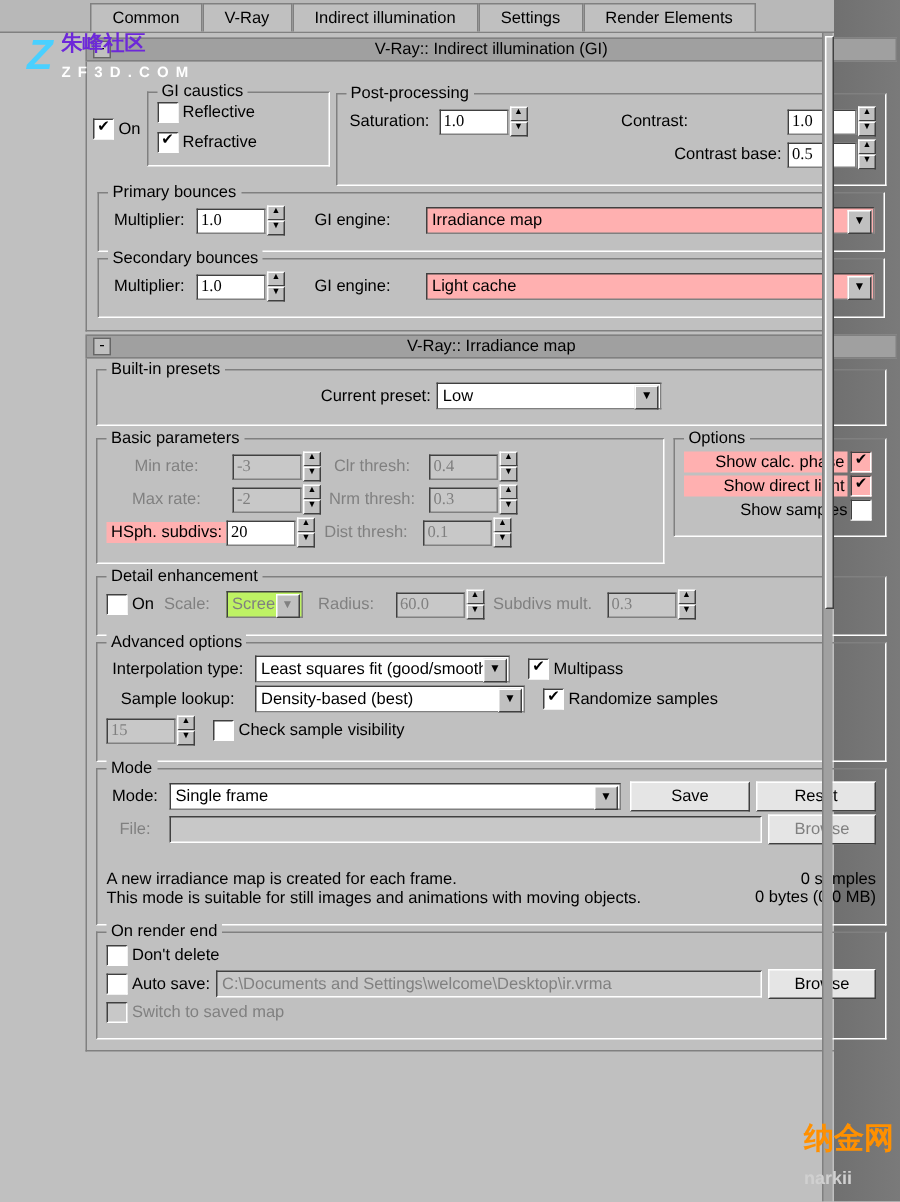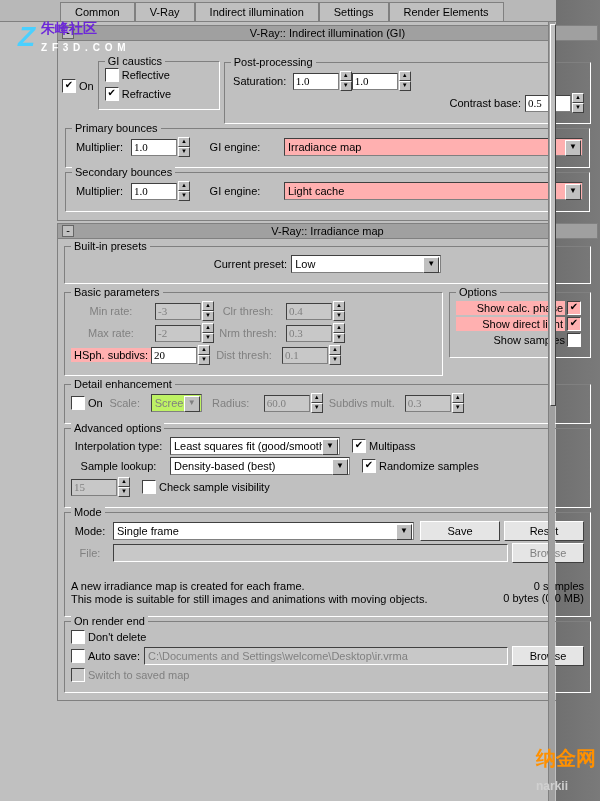--- a/index.html
+++ b/index.html
@@ -81,20 +81,21 @@
     <span class="group-title">Post-processing</span>
     <div class="row">
       <span class="lbl" style="width:58px">Saturation:</span>
       <span class="spinner">
                 <span class="numbox">1.0</span>
                 <span class="spinarrows">
                   <div>▲</div>
                   <div>▼</div>
                 </span>
               </span>
+      <span class="lbl" style="flex:1">Contrast:</span>
       <span class="spinner">
                 <span class="numbox">1.0</span>
                 <span class="spinarrows">
                   <div>▲</div>
                   <div>▼</div>
                 </span>
               </span>
     </div>
     <div class="row">
       <span style="flex:1"></span>

